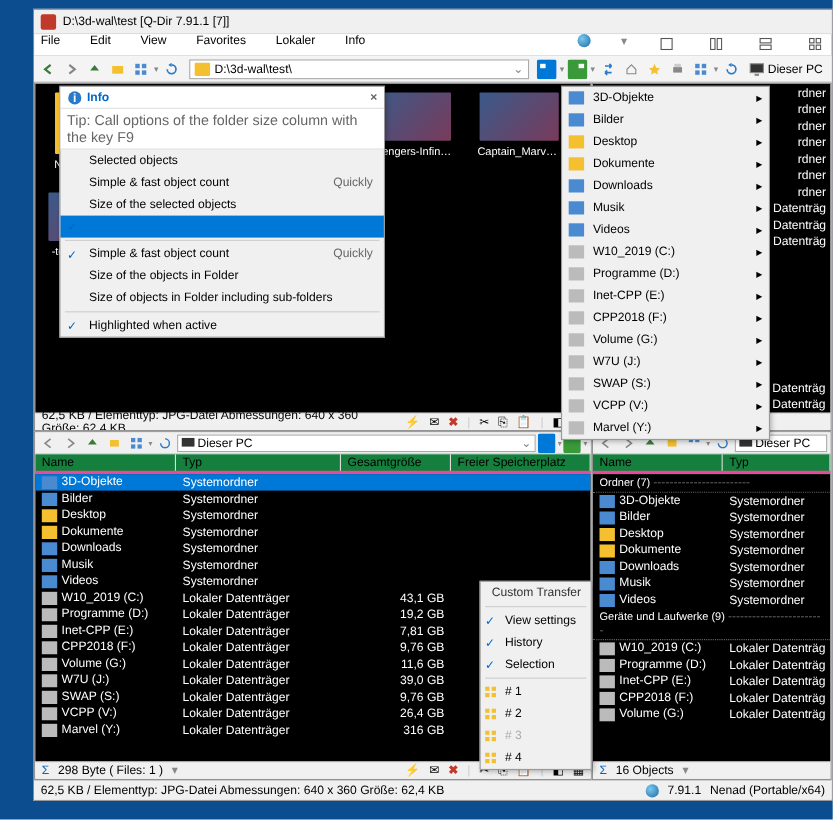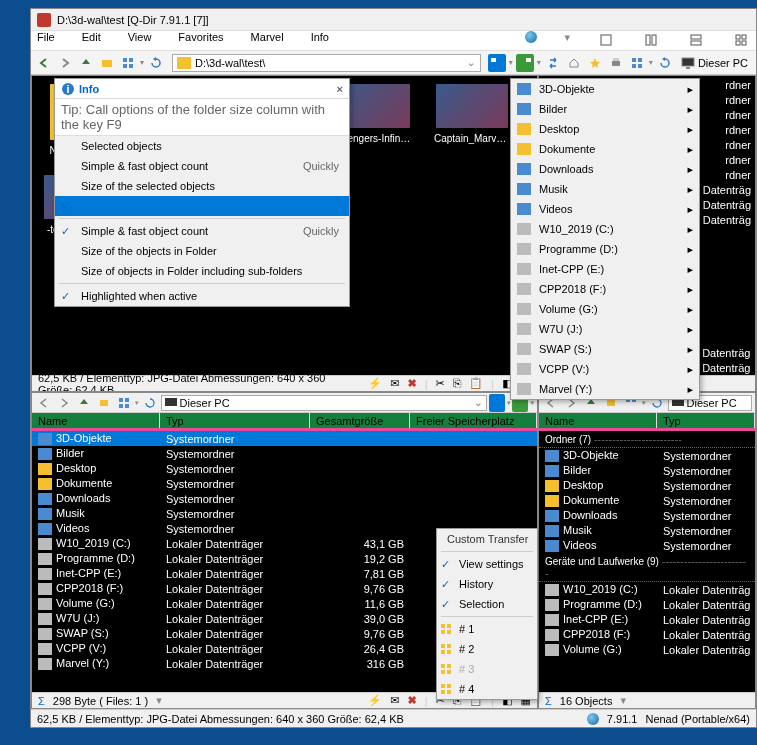--- a/index.html
+++ b/index.html
@@ -59,21 +59,21 @@
 <div class="window">
   <div class="titlebar">
     <div class="icon"></div>
     <span>D:\3d-wal\test  [Q-Dir 7.91.1 [7]]</span>
   </div>
   <div class="menubar">
     <span>File</span>
     <span>Edit</span>
     <span>View</span>
     <span>Favorites</span>
-    <span>Marvel</span>
+    <span>Lokaler</span>
     <span>Info</span>
     <div style="flex:1"></div>
     <div class="globe"></div>
     <span style="color:#888">▾</span>
     <div class="tb-btn">
         <svg width="12" height="12">
           <rect x="1" y="1" width="10" height="10" fill="none" stroke="#555"></rect>
         </svg>
       </div>
     <div class="tb-btn">

